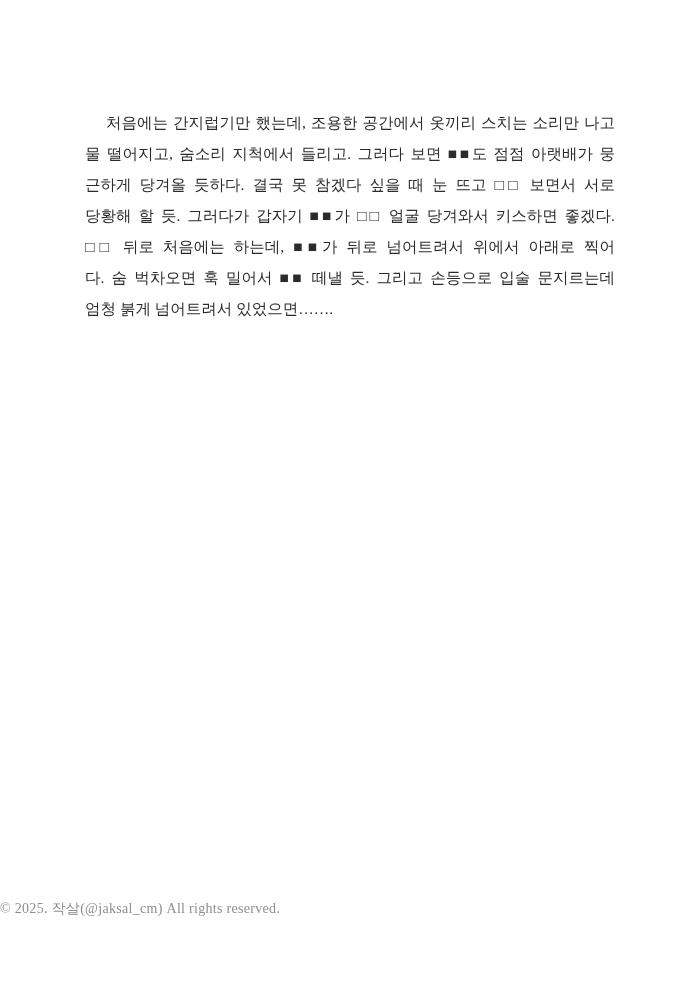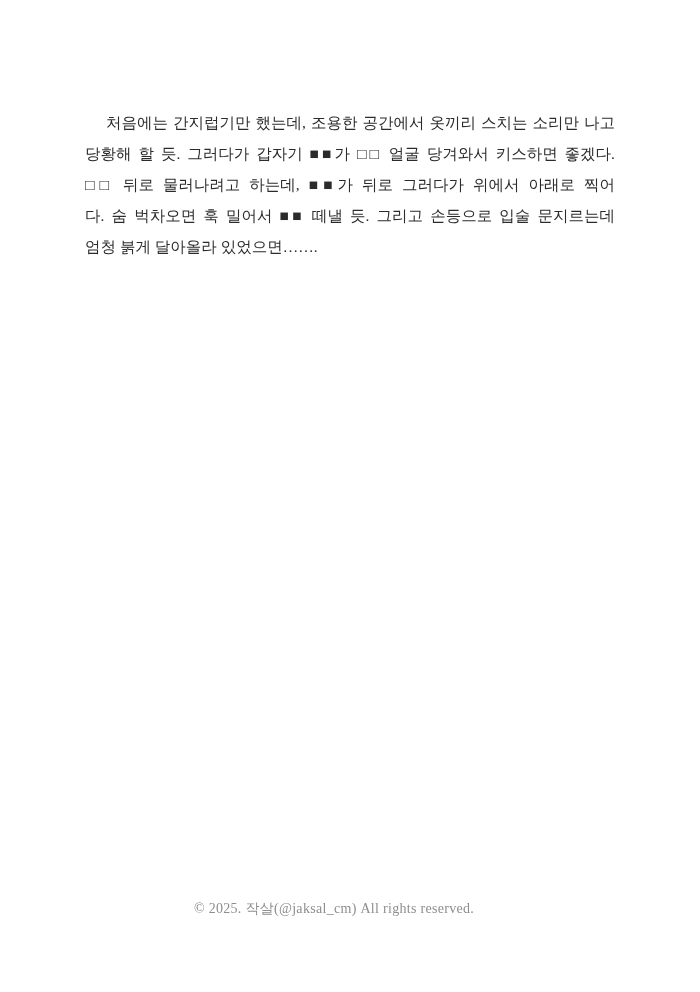--- a/index.html
+++ b/index.html
@@ -33,32 +33,33 @@
   }
   .line.last {
     text-align: left;
     text-align-last: left;
   }
   .footer {
     position: absolute;
     left: 0;
     top: 898px;
     width: 668px;
-    text-align: center;
     color: #8e8e8e;
     font-size: 14px;
     line-height: 22px;
     letter-spacing: 0.3px;
   }
 </style>
 </head>
 <body>
 
 <div class="page">
   <div class="paragraph">
     <div class="line first">처음에는 간지럽기만 했는데, 조용한 공간에서 옷끼리 스치는 소리만 나고</div>
+    <div class="line">물 떨어지고, 숨소리 지척에서 들리고. 그러다 보면 ■■도 점점 아랫배가 뭉</div>
+    <div class="line">근하게 당겨올 듯하다. 결국 못 참겠다 싶을 때 눈 뜨고 □□ 보면서 서로</div>
     <div class="line">당황해 할 듯. 그러다가 갑자기 ■■가 □□ 얼굴 당겨와서 키스하면 좋겠다.</div>
-    <div class="line">□□ 뒤로 물러나려고 하는데, ■■가 뒤로 그러다가 위에서 아래로 찍어</div>
+    <div class="line">□□ 뒤로 처음에는 하는데, ■■가 뒤로 넘어트려서 위에서 아래로 찍어</div>
     <div class="line">다. 숨 벅차오면 훅 밀어서 ■■ 떼낼 듯. 그리고 손등으로 입술 문지르는데</div>
-    <div class="line last">엄청 붉게 달아올라 있었으면…….</div>
+    <div class="line last">엄청 붉게 넘어트려서 있었으면…….</div>
   </div>
   <div class="footer">© 2025. 작살(@jaksal_cm) All rights reserved.</div>
 </div>
 
 </body></html>

